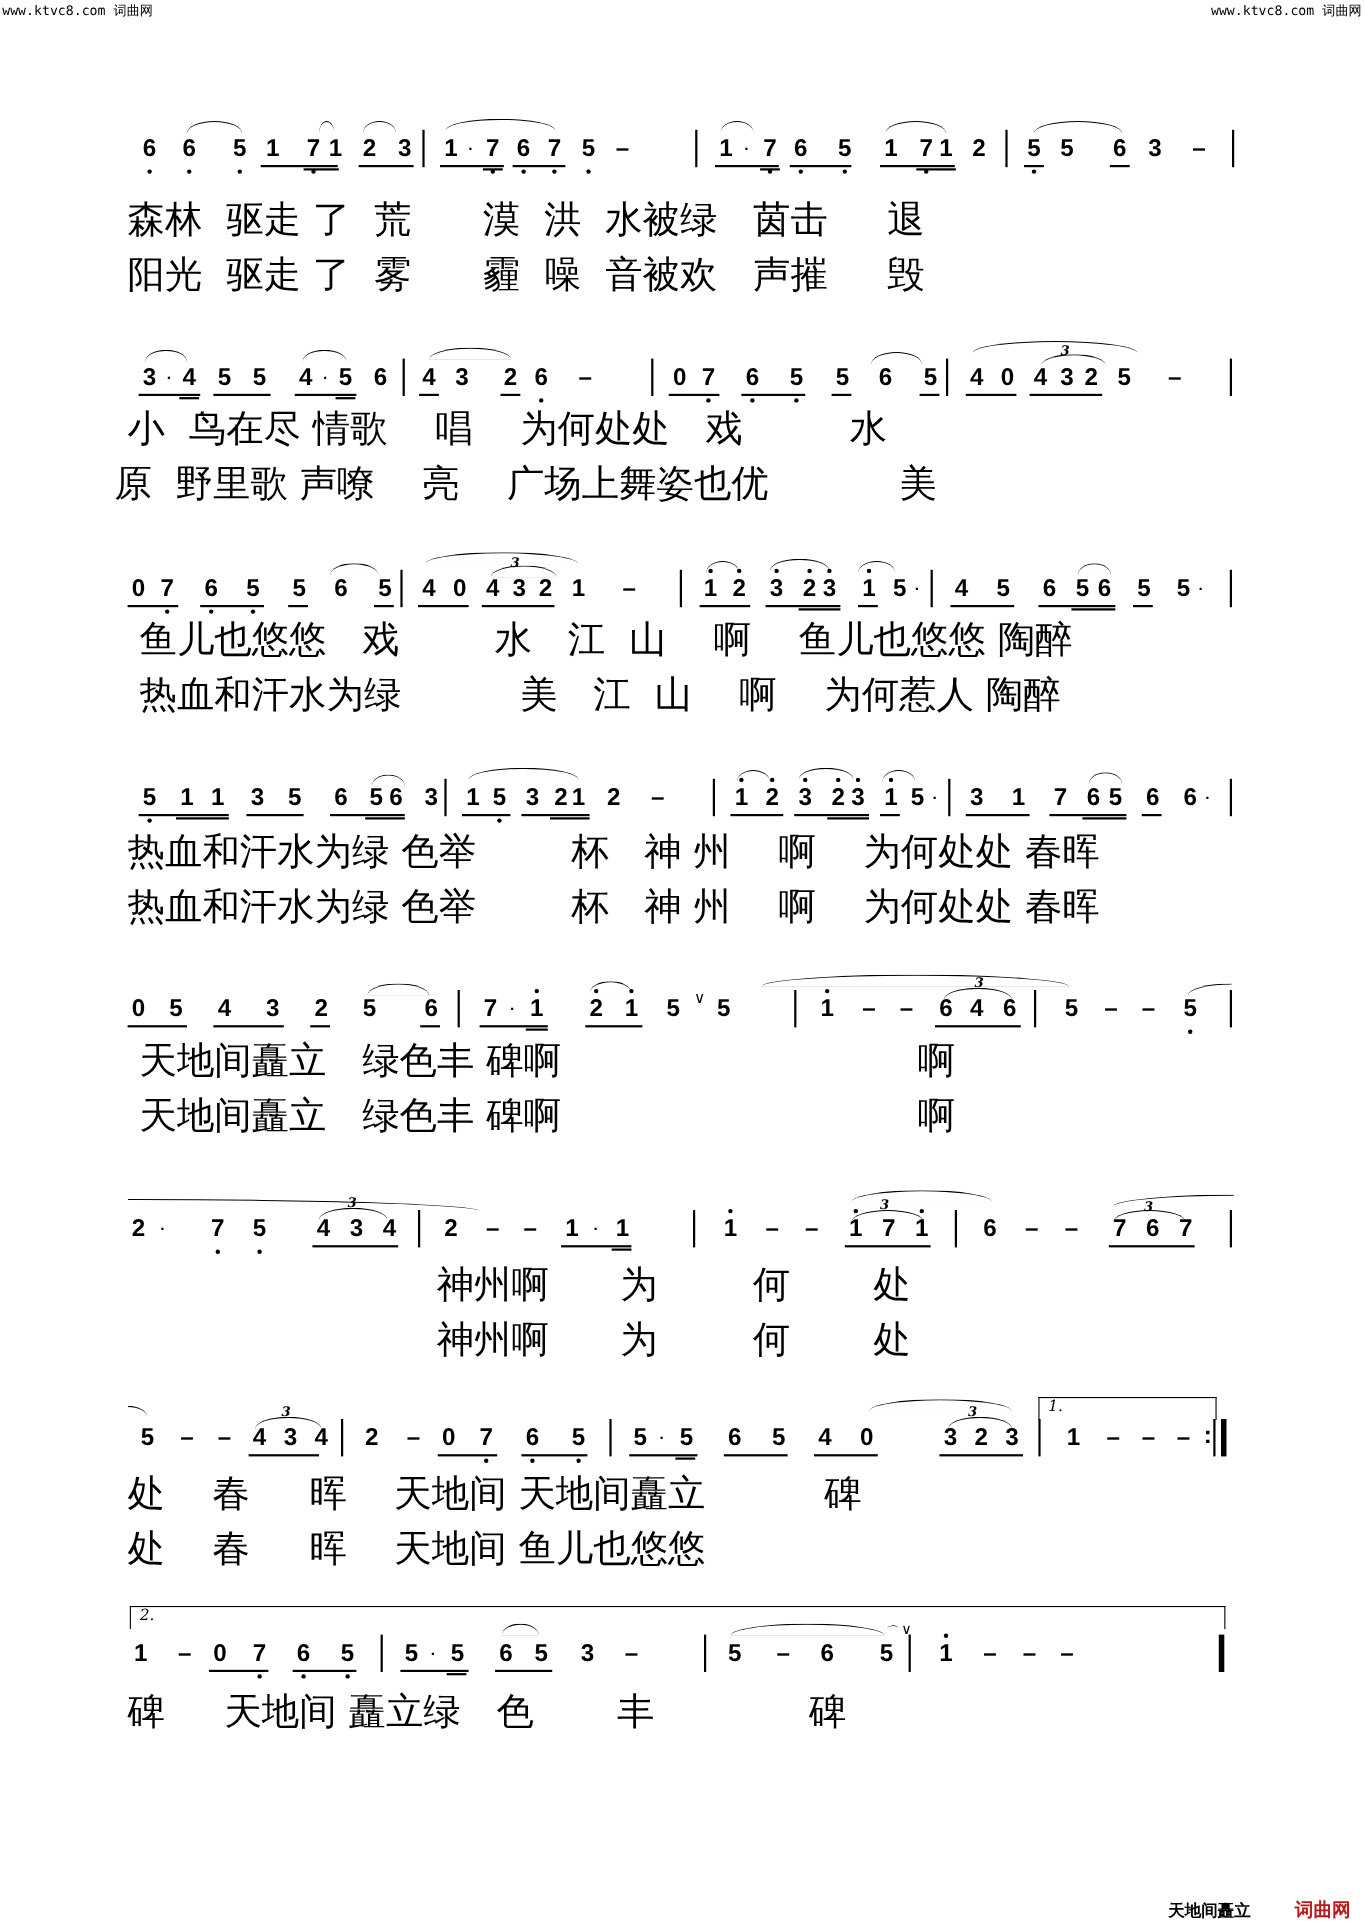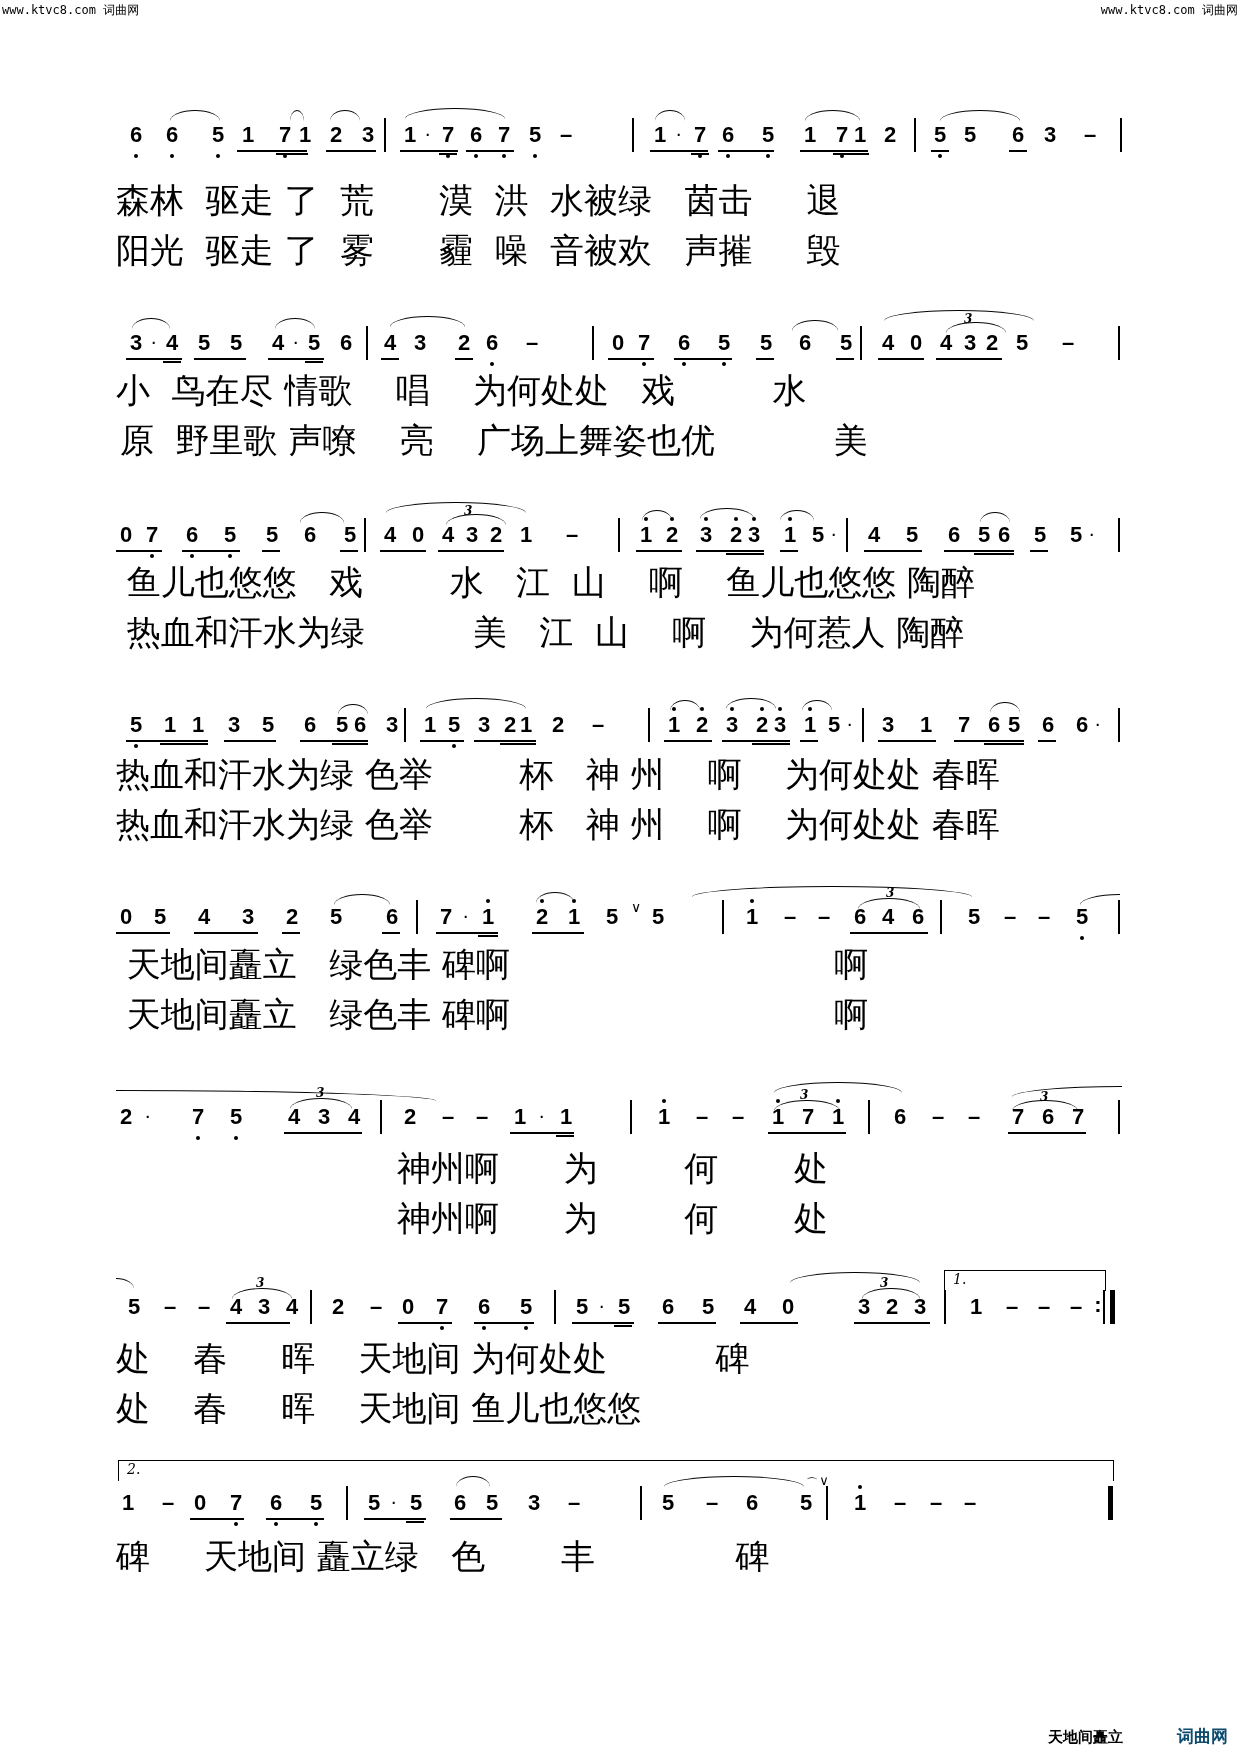--- a/index.html
+++ b/index.html
@@ -18,21 +18,21 @@
   .bar { position:absolute; width:1.5px; height:34px; background:#000; }
   .bar.thick { width:5px; }
   .slur { position:absolute; border-top:1.5px solid #000; border-radius:50% 50% 0 0 / 100% 100% 0 0; height:10px; }
   .trip { position:absolute; font-family:"DejaVu Serif", serif; font-style:italic; font-weight:bold; font-size:12px; }
   .lyr { position:absolute; font-family:"DejaVu Sans", sans-serif; font-size:34px; line-height:40px; letter-spacing:0; white-space:pre; }
   .volta { position:absolute; border-top:1.5px solid #000; height:20px; }
   .volta.lft { border-left:1.5px solid #000; }
   .volta.rgt { border-right:1.5px solid #000; }
   .volta span { position:absolute; left:8px; top:0; font-family:"DejaVu Serif", serif; font-style:italic; font-size:14px; }
   .footer { position:absolute; bottom:6px; right:12px; font-size:15px; font-weight:bold; }
-  .footer .brand { color:#0c4a6e; margin-left:54px; font-size:17px; }
+  .footer .brand { color:#b91c1c; margin-left:40px; font-size:17px; }
 </style>
 </head>
 <body>
 
 <div class="wm left">www.ktvc8.com 词曲网</div>
 <div class="wm right">www.ktvc8.com 词曲网</div>
 
 <div class="system" style="top:108px;">
   <div class="notes">
     <div class="slur" style="left:170px;top:2px;width:50px;"></div>
@@ -142,21 +142,21 @@
     <div class="n" style="left:938px;top:20px;">4</div>
     <div class="n" style="left:962px;top:20px;">3</div>
     <div class="n" style="left:984px;top:20px;">2</div>
     <div class="n" style="left:1014px;top:20px;">5</div>
     <div class="n" style="left:1060px;top:20px;">–</div>
     <div class="ul1" style="left:878px;top:48px;width:46px;"></div>
     <div class="ul1" style="left:936px;top:48px;width:66px;"></div>
     <div class="bar" style="left:1118px;top:16px;"></div>
   </div>
   <div class="lyr" style="left:116px;top:60px;">小  鸟在尽 情歌    唱    为何处处   戏         水</div>
-  <div class="lyr" style="left:120px;top:110px;">原  野里歌 声嘹    亮    广场上舞姿也优           美</div>
+  <div class="lyr" style="left:104px;top:110px;">原  野里歌 声嘹    亮    广场上舞姿也优           美</div>
 </div>
 
 <div class="system" style="top:500px;">
   <div class="notes">
     <div class="n" style="left:118px;top:22px;">0</div>
     <div class="n dot-below" style="left:144px;top:22px;">7</div>
     <div class="n dot-below" style="left:184px;top:22px;">6</div>
     <div class="n dot-below" style="left:222px;top:22px;">5</div>
     <div class="n" style="left:264px;top:22px;">5</div>
     <div class="slur" style="left:300px;top:12px;width:44px;"></div>
@@ -425,21 +425,21 @@
     </div>
     <div class="bar" style="left:944px;top:20px;"></div>
     <div class="n" style="left:968px;top:24px;">1</div>
     <div class="n" style="left:1004px;top:24px;">–</div>
     <div class="n" style="left:1036px;top:24px;">–</div>
     <div class="n" style="left:1068px;top:24px;">–</div>
     <div class="n" style="left:1090px;top:22px;">:</div>
     <div class="bar" style="left:1103px;top:20px;"></div>
     <div class="bar thick" style="left:1110px;top:20px;"></div>
   </div>
-  <div class="lyr" style="left:116px;top:68px;">处    春     晖    天地间 为何处处          碑</div>
+  <div class="lyr" style="left:116px;top:68px;">处    春     晖    天地间 天地间矗立          碑</div>
   <div class="lyr" style="left:116px;top:118px;">处    春     晖    天地间 鱼儿也悠悠</div>
 </div>
 
 <div class="system" style="top:1460px;">
   <div class="notes">
     <div class="volta lft rgt" style="left:118px;top:0px;width:994px;">
       <span>2.</span>
     </div>
     <div class="n" style="left:120px;top:30px;">1</div>
     <div class="n" style="left:160px;top:30px;">–</div>

